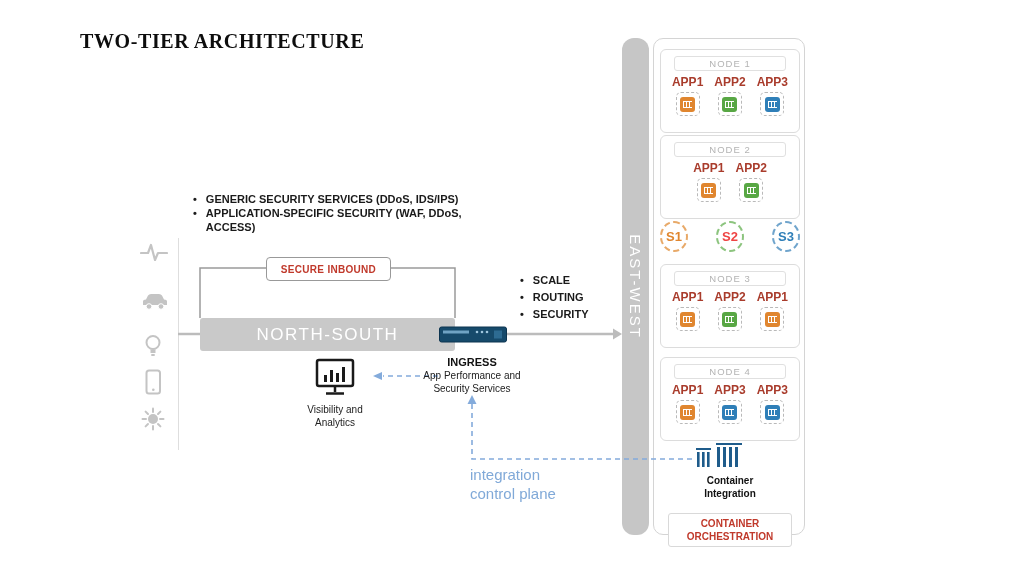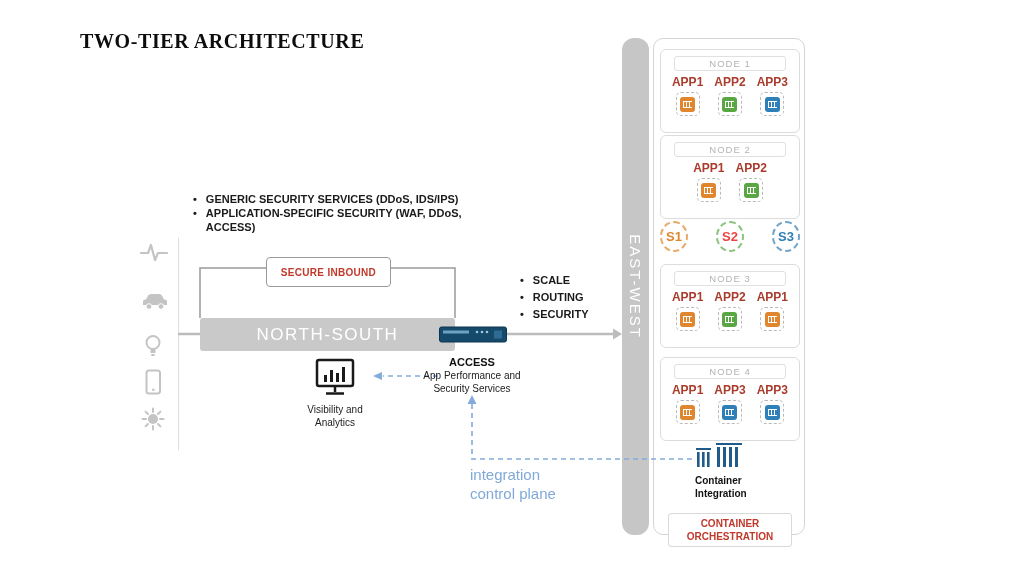--- a/index.html
+++ b/index.html
@@ -19,21 +19,21 @@
   .vline { left:178px; top:238px; width:1px; height:212px; background:#dedede; z-index:0; }
 
   
   .bullets { list-style:none; z-index:2; }
   .bullets li { display:flex; gap:9px; font-size:11px; font-weight:bold; color:#1a1a1a; line-height:1.28; }
   .bullets .dot { flex:0 0 auto; }
   .sec-bullets { left:193px; top:192px; width:288px; }
   .cap-bullets { left:520px; top:273px; }
   .cap-bullets li { margin-bottom:3px; }
 
-  .secure-box { left:266px; top:257px; width:125px; height:30px; background:#fff;
+  .secure-box { left:266px; top:257px; width:125px; height:24px; background:#fff;
     border:1px solid #999; border-radius:4px; display:flex; align-items:center; justify-content:center;
     color:#C0392B; font-size:10px; font-weight:bold; letter-spacing:0.3px; z-index:2; }
 
   .ns-bar { left:200px; top:318px; width:255px; height:33px; background:#C9C9C9; border-radius:3px;
     display:flex; align-items:center; justify-content:center; color:#ffffff; font-size:17px;
     letter-spacing:1.5px; z-index:2; }
 
   .device { left:439px; top:326px; z-index:3; }
 
   .ingress-title { left:427px; top:356px; width:90px; text-align:center; font-size:11px;
@@ -72,21 +72,21 @@
 
   .services { position:absolute; left:6px; top:182px; width:140px; display:flex;
     justify-content:center; gap:28px; }
   .scircle { width:31px; height:31px; border-radius:50%; border:2px dashed; display:flex;
     align-items:center; justify-content:center; font-size:13px; font-weight:bold; background:#fff; }
   .scircle[data-color="orange"] { color:#E0862F; border-color:#E8A968; }
   .scircle[data-color="green"]  { color:#ef4444; border-color:#8CC47E; }
   .scircle[data-color="blue"]   { color:#2F7FB8; border-color:#6FA4CC; }
 
   .ci-icon { position:absolute; left:42px; top:404px; }
-  .ci-label { position:absolute; left:41px; top:436px; width:70px; 
+  .ci-label { position:absolute; left:41px; top:436px; width:70px; text-align:center;
     font-size:10px; font-weight:bold; color:#111; line-height:1.25; }
   .orch-box { position:absolute; left:14px; top:474px; width:124px; border:1px solid #d9d9d9;
     border-radius:3px; background:#fff; padding:3px 0; text-align:center; color:#C0392B;
     font-weight:bold; font-size:10px; line-height:1.3; }
 </style>
 </head>
 <body>
 
 <div class="canvas">
 
@@ -171,21 +171,21 @@
     <li>
       <span class="dot">•</span>
       <span>ROUTING</span>
     </li>
     <li>
       <span class="dot">•</span>
       <span>SECURITY</span>
     </li>
   </ul>
 
-  <div class="abs ingress-title">ACCESS</div>
+  <div class="abs ingress-title">INGRESS</div>
   <div class="abs ingress-sub">App Performance and Security Services</div>
 
   <svg class="abs monitor" width="44" height="40">
     <rect x="4" y="2" width="36" height="26" rx="2" fill="#fff" stroke="#1a1a1a" stroke-width="2.5"></rect>
     <rect x="11" y="17" width="3" height="7" fill="#1a1a1a"></rect>
     <rect x="17" y="12" width="3" height="12" fill="#1a1a1a"></rect>
     <rect x="23" y="15" width="3" height="9" fill="#1a1a1a"></rect>
     <rect x="29" y="9" width="3" height="15" fill="#1a1a1a"></rect>
     <line x1="22" y1="28" x2="22" y2="34" stroke="#1a1a1a" stroke-width="2.5"></line>
     <line x1="13" y1="35.5" x2="31" y2="35.5" stroke="#1a1a1a" stroke-width="2.5"></line>

